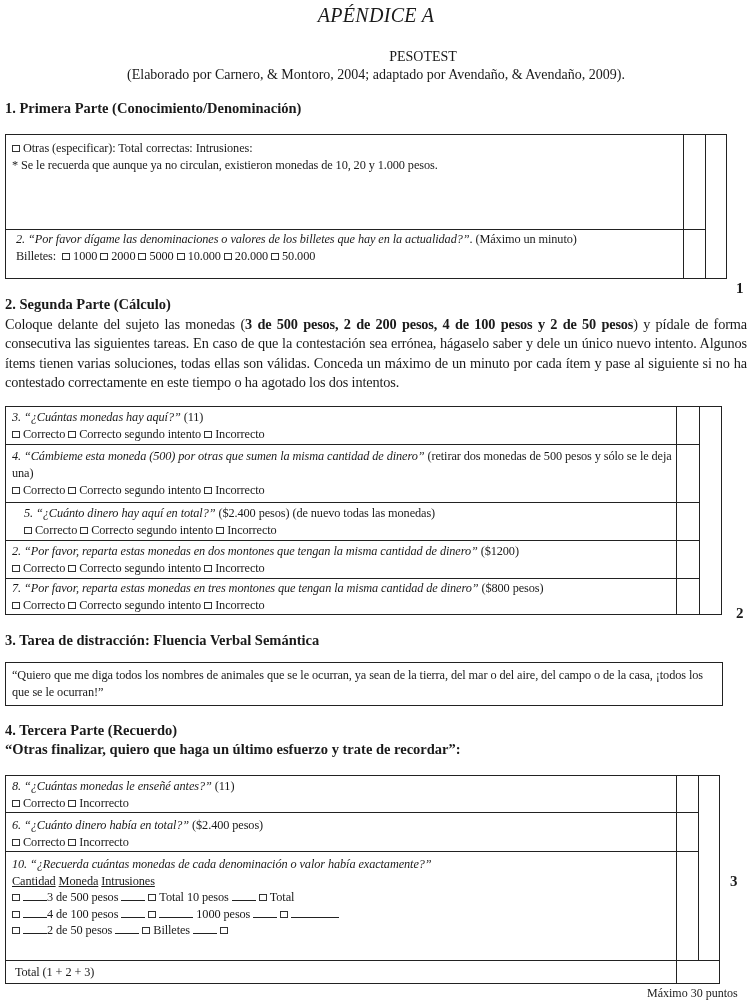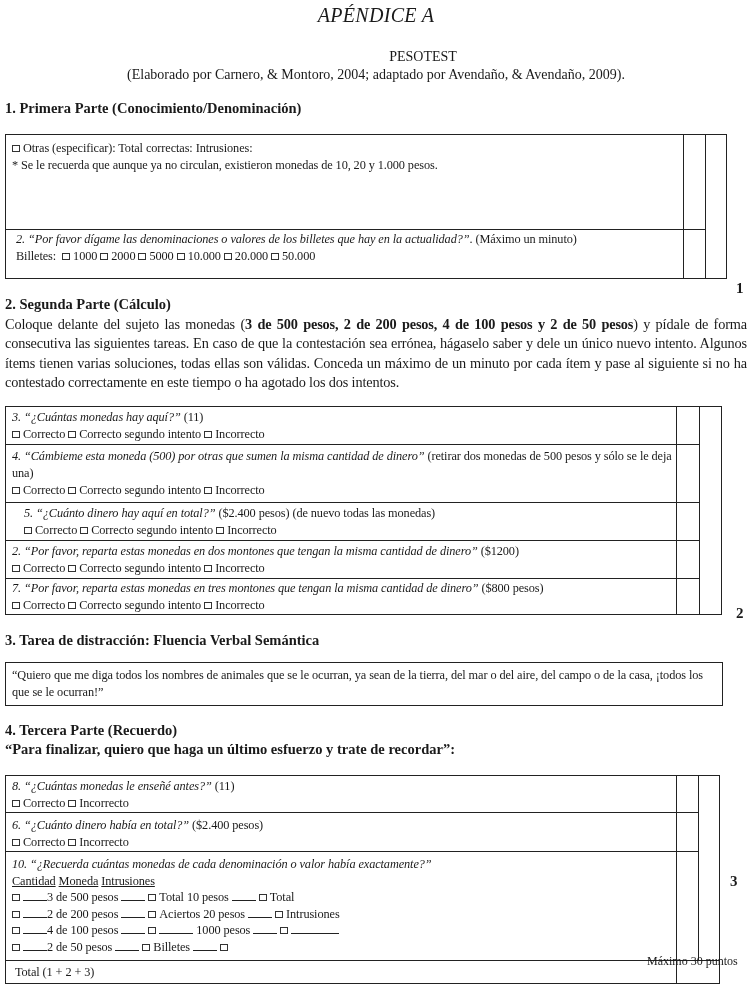--- a/index.html
+++ b/index.html
@@ -89,40 +89,39 @@
   <div><i>7. “Por favor, reparta estas monedas en tres montones que tengan la misma cantidad de dinero”</i><span> ($800 pesos)</span></div>
   <div><span class="chk"></span><span>Correcto</span> <span class="chk"></span><span>Correcto segundo intento</span> <span class="chk"></span><span>Incorrecto</span></div>
 </div>
 <div class="abs score" style="left:736px; top:605px;">2</div>
 
 <div class="abs h" style="top:632px">3. Tarea de distracción: Fluencia Verbal Semántica</div>
 <div class="abs box" style="left:5px; top:662px; width:718px; height:44px;"></div>
 <div class="cell" style="left:12px; top:667px; width:705px;">“Quiero que me diga todos los nombres de animales que se le ocurran, ya sean de la tierra, del mar o del aire, del campo o de la casa, ¡todos los que se le ocurran!”</div>
 
 <div class="abs h" style="top:722px">4. Tercera Parte (Recuerdo)</div>
-<div class="abs h" style="top:741px">“Para finalizar, quiero que haga un último esfuerzo y trate de recordar”:</div>
+<div class="abs h" style="top:741px">“Otras finalizar, quiero que haga un último esfuerzo y trate de recordar”:</div>
 
 <div class="abs box" style="left:5px; top:775px; width:715px; height:209px;"></div>
 <div class="vline" style="left:676px; top:775px; height:209px;"></div>
 <div class="vline" style="left:698px; top:775px; height:186px;"></div>
 <div class="hline" style="left:5px; top:812px; width:694px;"></div>
 <div class="hline" style="left:5px; top:851px; width:694px;"></div>
 <div class="hline" style="left:5px; top:960px; width:715px;"></div>
 
 <div class="cell" style="left:12px; top:778px; width:660px;">
   <div><i>8. “¿Cuántas monedas le enseñé antes?”</i><span> (11)</span></div>
   <div><span class="chk"></span><span>Correcto</span> <span class="chk"></span><span>Incorrecto</span></div>
 </div>
 <div class="cell" style="left:12px; top:817px; width:660px;">
   <div><i>6. “¿Cuánto dinero había en total?”</i><span> ($2.400 pesos)</span></div>
   <div><span class="chk"></span><span>Correcto</span> <span class="chk"></span><span>Incorrecto</span></div>
 </div>
 <div class="cell" style="left:12px; top:856px; width:660px;">
   <div><i>10. “¿Recuerda cuántas monedas de cada denominación o valor había exactamente?”</i></div>
   <div><span class="u">Cantidad</span> <span class="u">Moneda</span> <span class="u">Intrusiones</span></div>
   <div><span class="chk"></span><span class="blank" style="width:24px"></span><span>3 de 500 pesos</span> <span class="blank" style="width:24px"></span> <span class="chk"></span><span>Total 10 pesos</span> <span class="blank" style="width:24px"></span> <span class="chk"></span><span>Total</span></div>
-  <div><span class="chk"></span><span class="blank" style="width:24px"></span><span>2 de 200 pesos</span> <span class="blank" style="width:24px"></span> <span class="chk"></span><span>Aciertos 20 pesos</span> <span class="blank" style="width:24px"></span> <span class="chk"></span><span>Intrusiones</span></div>
   <div><span class="chk"></span><span class="blank" style="width:24px"></span><span>4 de 100 pesos</span> <span class="blank" style="width:24px"></span> <span class="chk"></span><span class="blank" style="width:34px"></span> <span>1000 pesos</span> <span class="blank" style="width:24px"></span> <span class="chk"></span><span class="blank" style="width:48px"></span></div>
   <div><span class="chk"></span><span class="blank" style="width:24px"></span><span>2 de 50 pesos</span> <span class="blank" style="width:24px"></span> <span class="chk"></span><span>Billetes</span> <span class="blank" style="width:24px"></span> <span class="chk"></span></div>
 </div>
 <div class="cell" style="left:15px; top:964px;">Total (1 + 2 + 3)</div>
 <div class="abs score" style="left:730px; top:873px;">3</div>
-<div class="abs max" style="left:647px; top:954px;">Máximo 30 puntos</div>
+<div class="abs max" style="left:647px; top:986px;">Máximo 30 puntos</div>
 
 </body></html>

